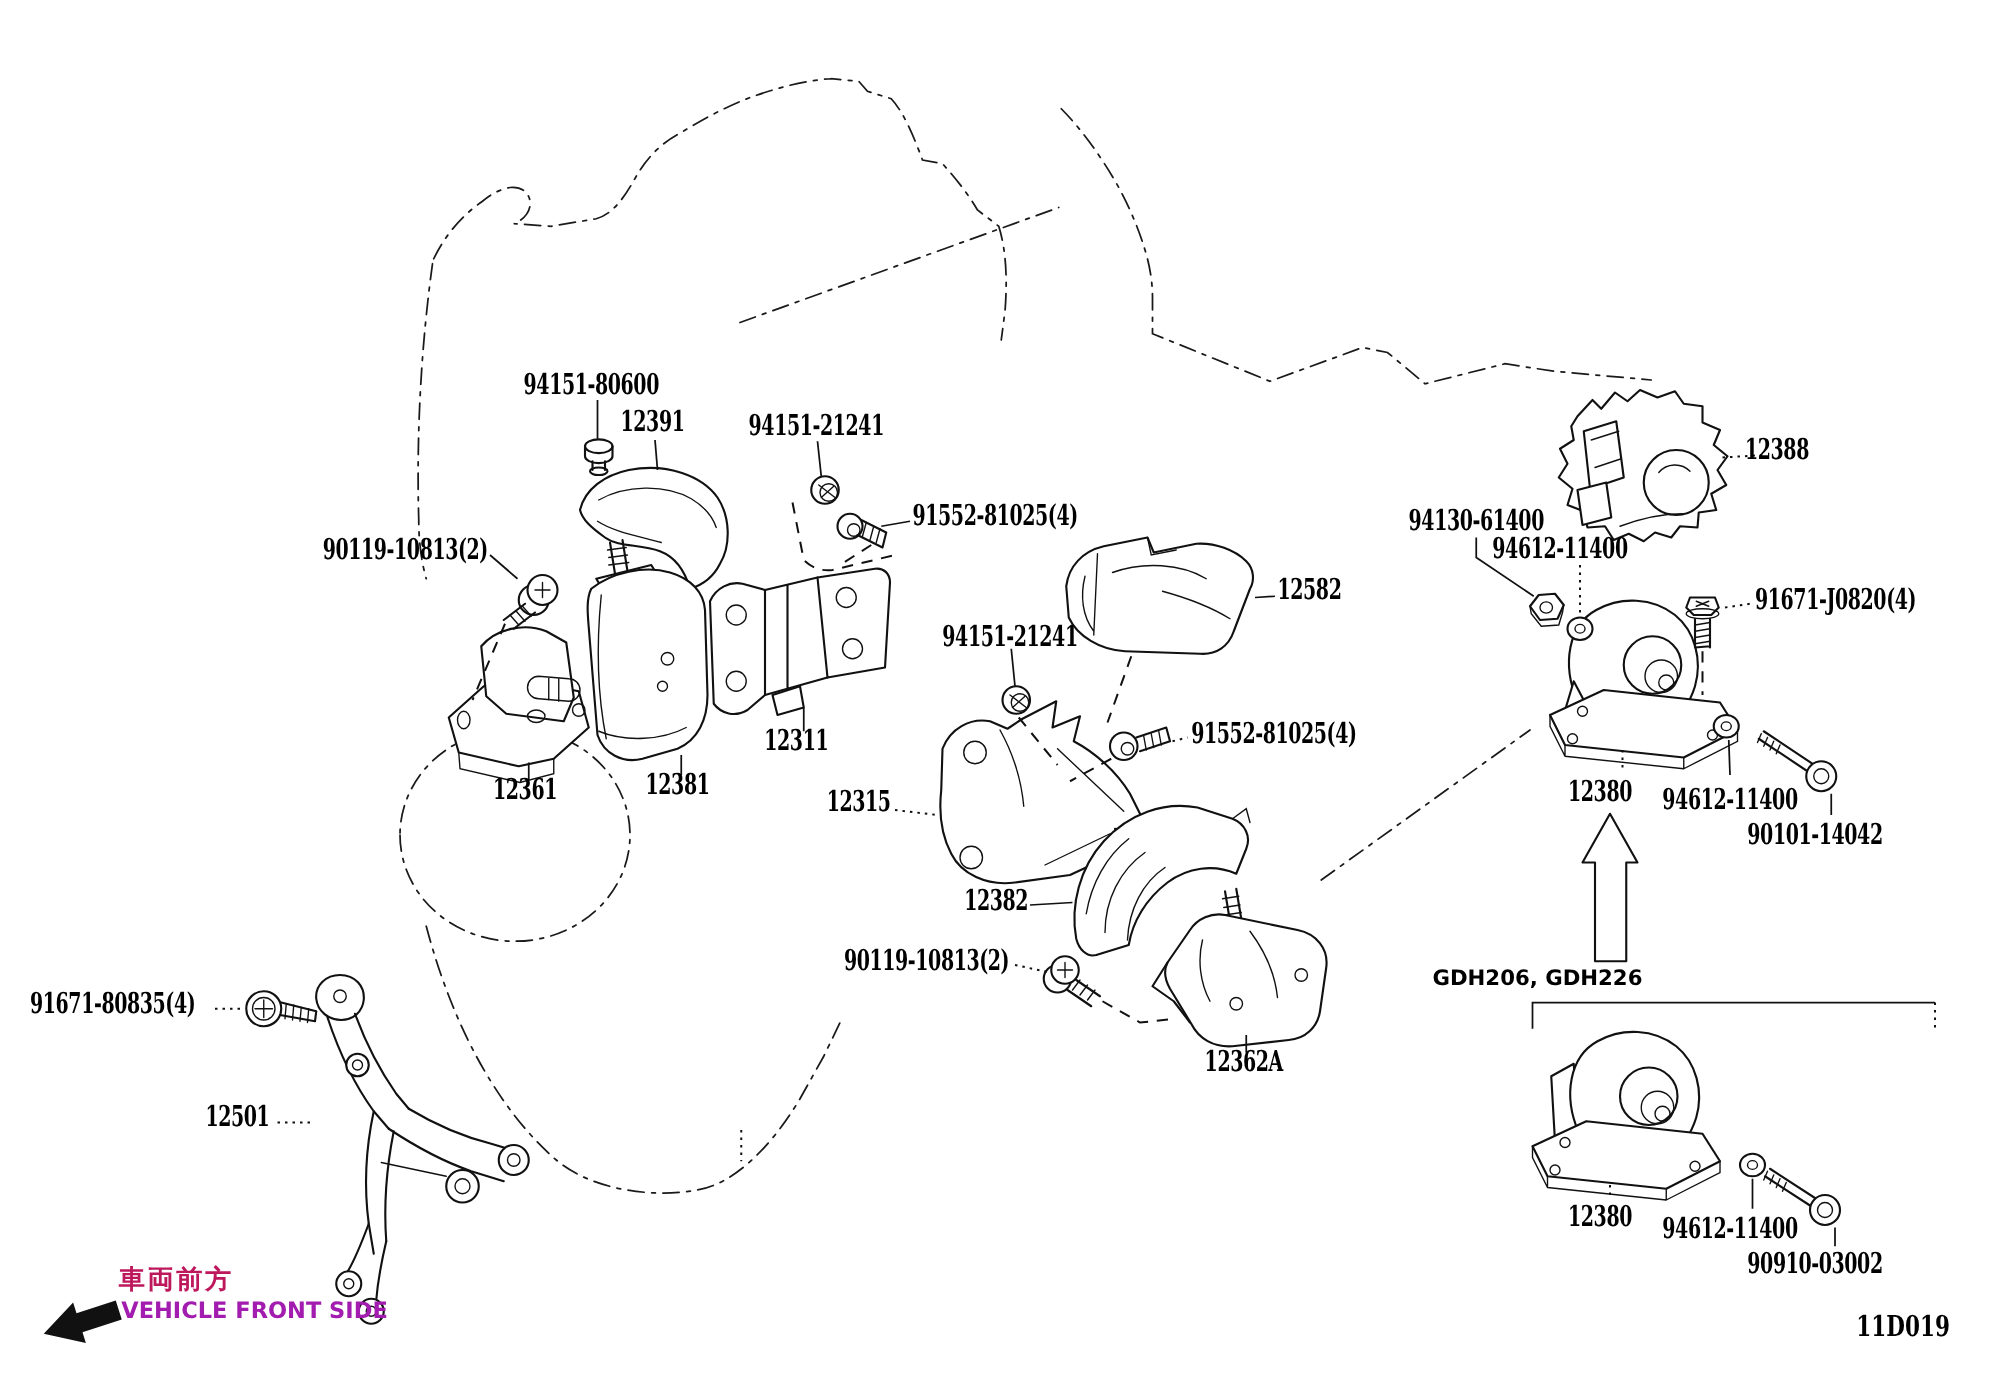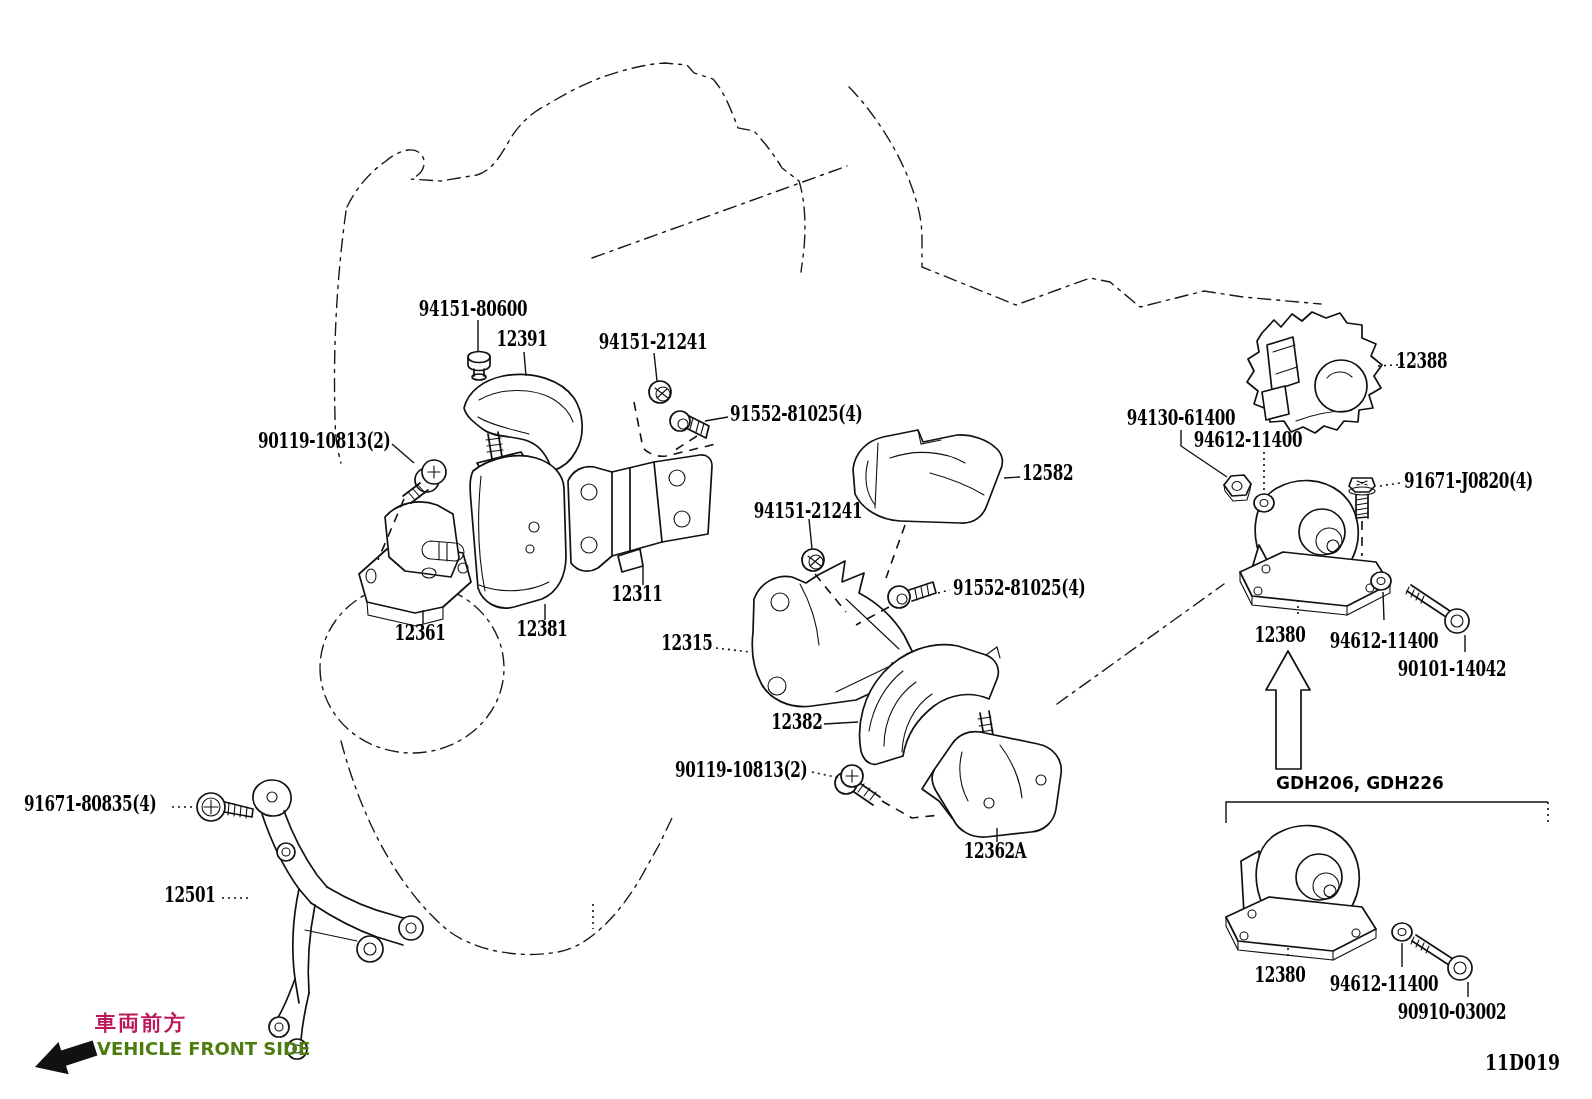--- a/index.html
+++ b/index.html
@@ -8,21 +8,21 @@
   #art{position:absolute;left:0;top:0;}
   .callout{position:absolute;font:700 23px "DejaVu Serif",serif;color:#000;
            white-space:nowrap;line-height:1;letter-spacing:-0.5px;}
   .cc{transform:translateX(-50%) scaleX(0.66);transform-origin:center top;}
   .cl{transform:scaleX(0.66);transform-origin:left top;}
   .cr{transform:scaleX(0.66);transform-origin:right top;}
   .note{position:absolute;font:700 17px "DejaVu Sans",sans-serif;color:#000;
         white-space:nowrap;line-height:1;}
   .jp{position:absolute;font:700 21px "DejaVu Sans",sans-serif;color:#be185d;
       white-space:nowrap;line-height:1;letter-spacing:2px;}
-  .en{position:absolute;font:700 18px "DejaVu Sans",sans-serif;color:#4d7c0f;
+  .en{position:absolute;font:700 18px "DejaVu Sans",sans-serif;color:#a21caf;
       white-space:nowrap;line-height:1;}
   .code{position:absolute;font:700 23px "DejaVu Serif",serif;color:#000;
         white-space:nowrap;line-height:1;transform:scaleX(0.75);transform-origin:right top;}
   svg *{vector-effect:non-scaling-stroke;}
   .ln{stroke:#111;stroke-width:1.7;fill:none;stroke-linecap:round;stroke-linejoin:round;}
   .fw{stroke:#111;stroke-width:1.7;fill:#fff;stroke-linejoin:round;}
   .thin{stroke:#111;stroke-width:1.1;fill:none;stroke-linecap:round;}
   .eng{stroke:#1a1a1a;stroke-width:1.4;fill:none;stroke-dasharray:13 6 3 6;stroke-linecap:round;}
   .lead{stroke:#111;stroke-width:1.4;fill:none;}
   .dot{stroke:#111;stroke-width:1.6;fill:none;stroke-dasharray:2 4;}
@@ -346,17 +346,17 @@
   <div class="callout cc" style="left:1181px;top:405px">94130-61400</div>
   <div class="callout cc" style="left:1248px;top:427px">94612-11400</div>
   <div class="callout cl" style="left:1404px;top:468px">91671-J0820(4)</div>
   <div class="callout cc" style="left:1280px;top:622px">12380</div>
   <div class="callout cc" style="left:1384px;top:628px">94612-11400</div>
   <div class="callout cc" style="left:1452px;top:656px">90101-14042</div>
   <div class="callout cc" style="left:1280px;top:962px">12380</div>
   <div class="callout cc" style="left:1384px;top:971px">94612-11400</div>
   <div class="callout cc" style="left:1452px;top:999px">90910-03002</div>
 
-  <div class="note" style="left:1276px;top:775px">GDH206, GDH226</div>
+  <div class="note" style="left:1146px;top:775px">GDH206, GDH226</div>
   <div class="jp" style="left:95px;top:1013px">車両前方</div>
   <div class="en" style="left:97px;top:1040px">VEHICLE FRONT SIDE</div>
   <div class="code" style="right:32px;top:1050px">11D019</div>
 </div>
 
 </body></html>

